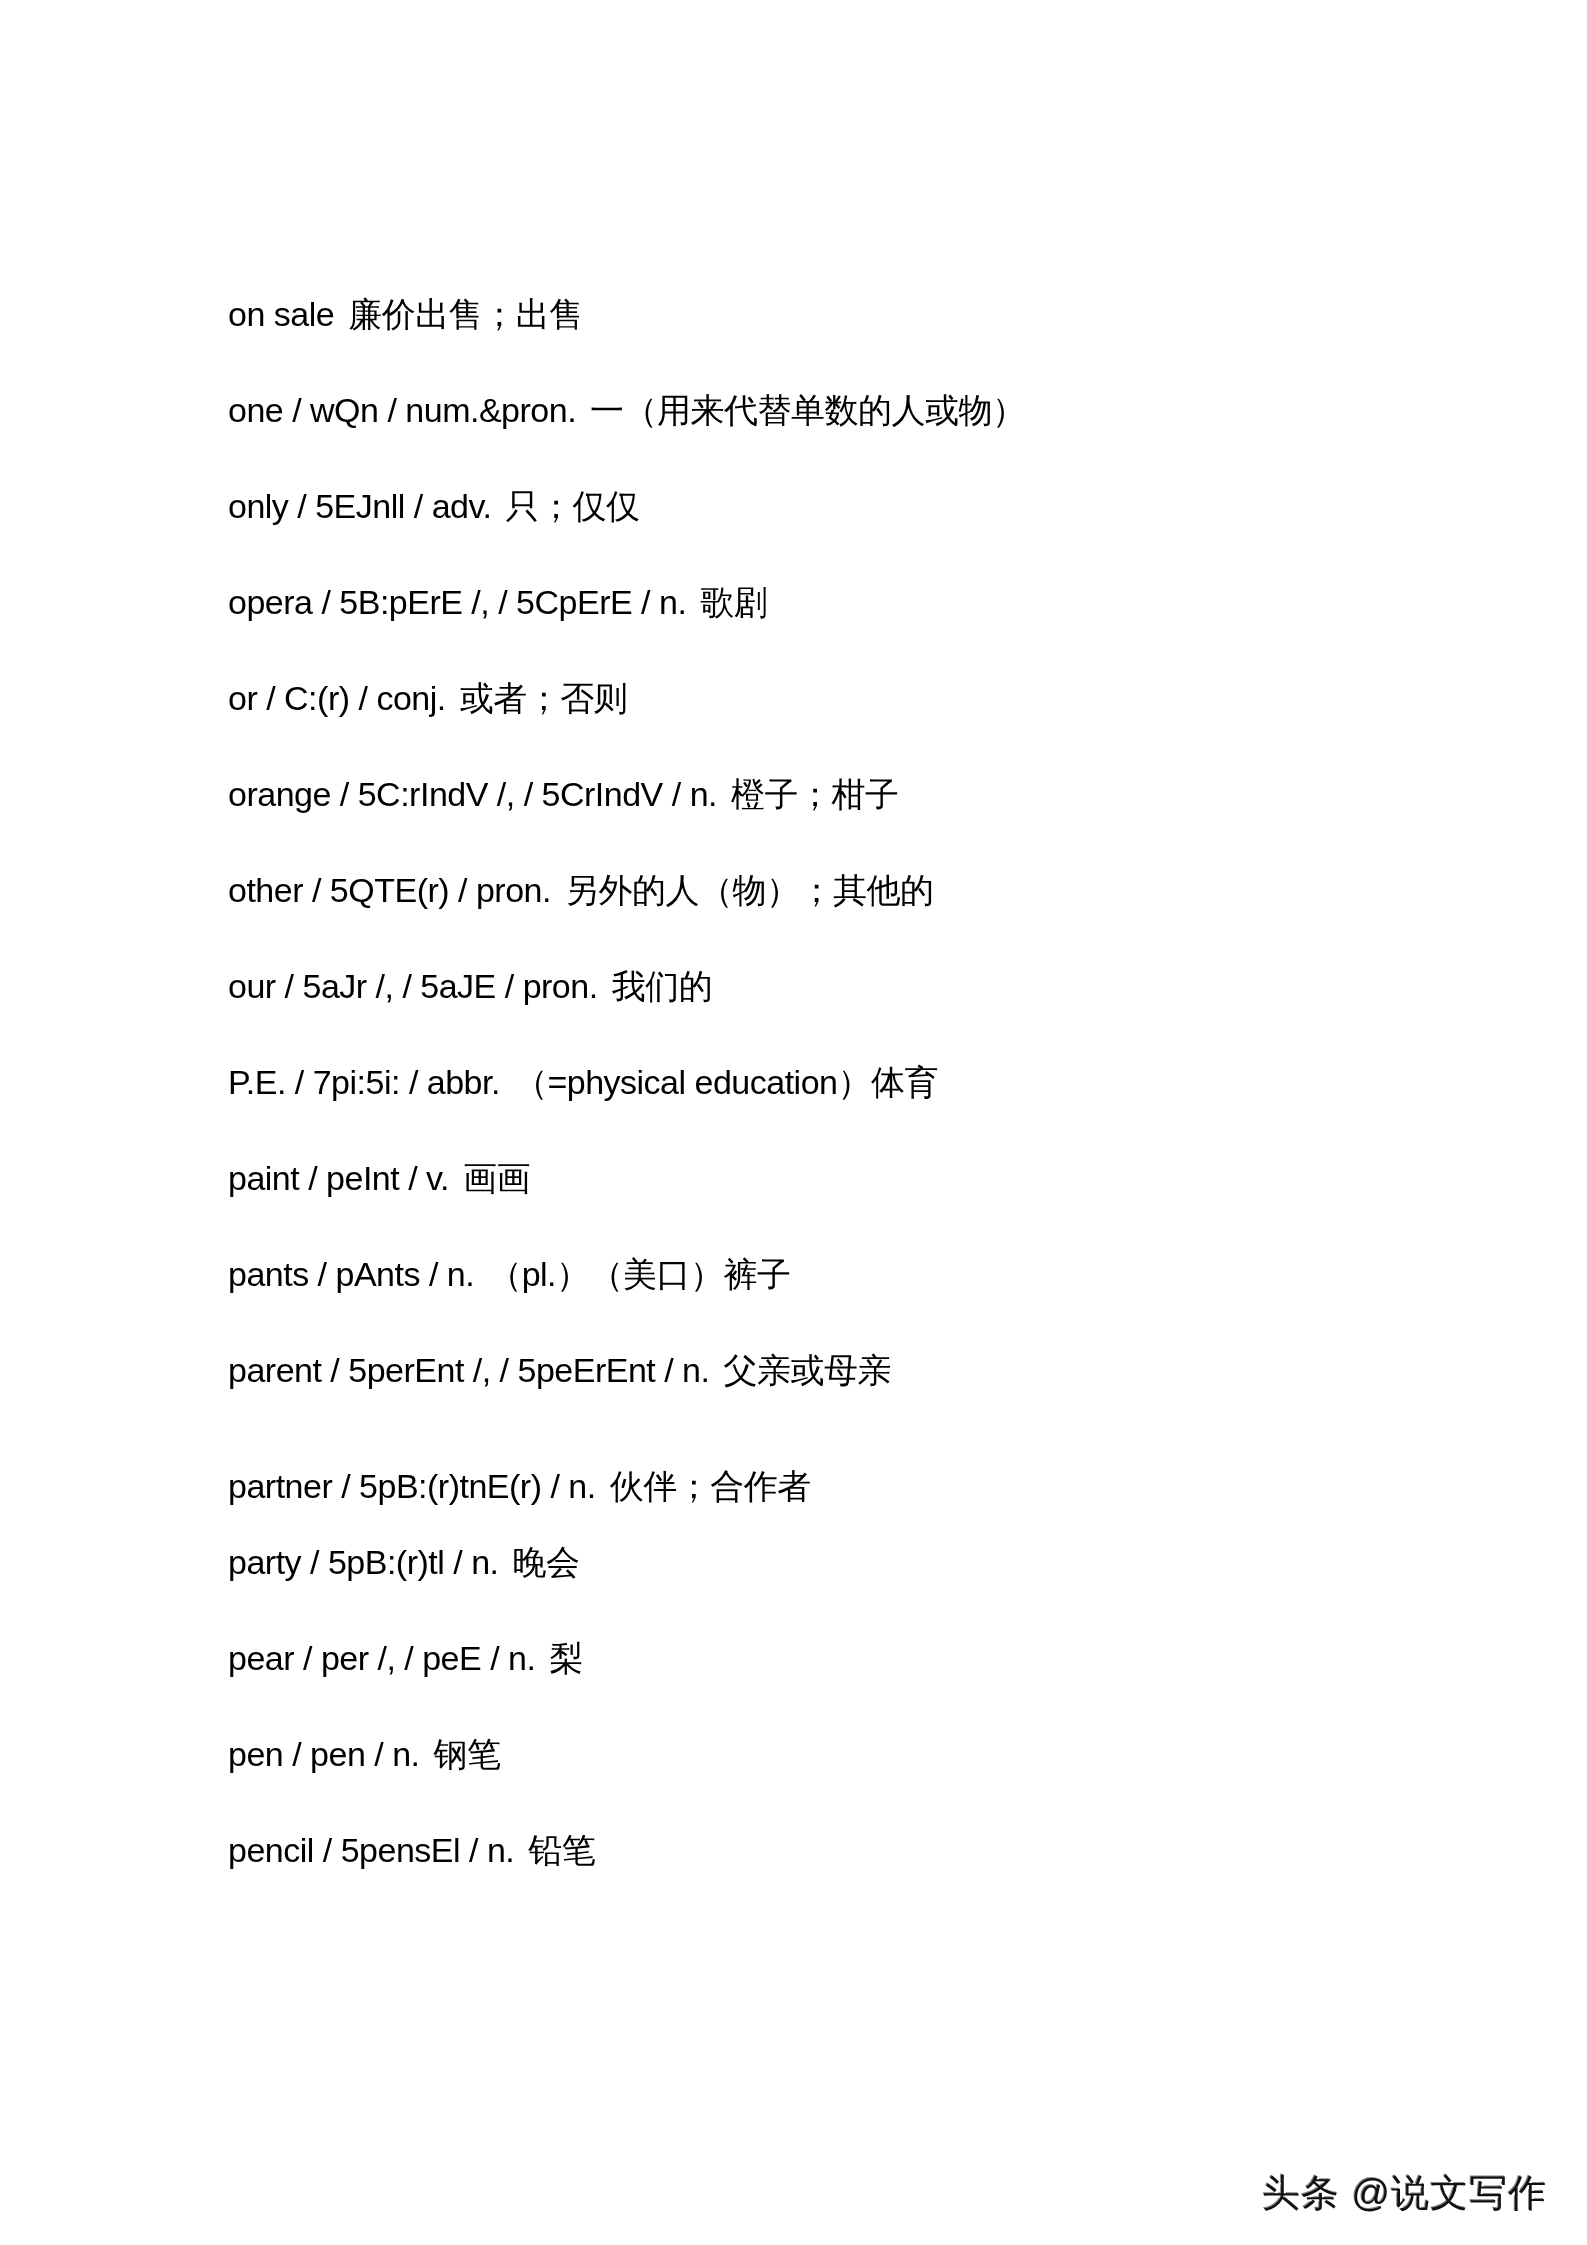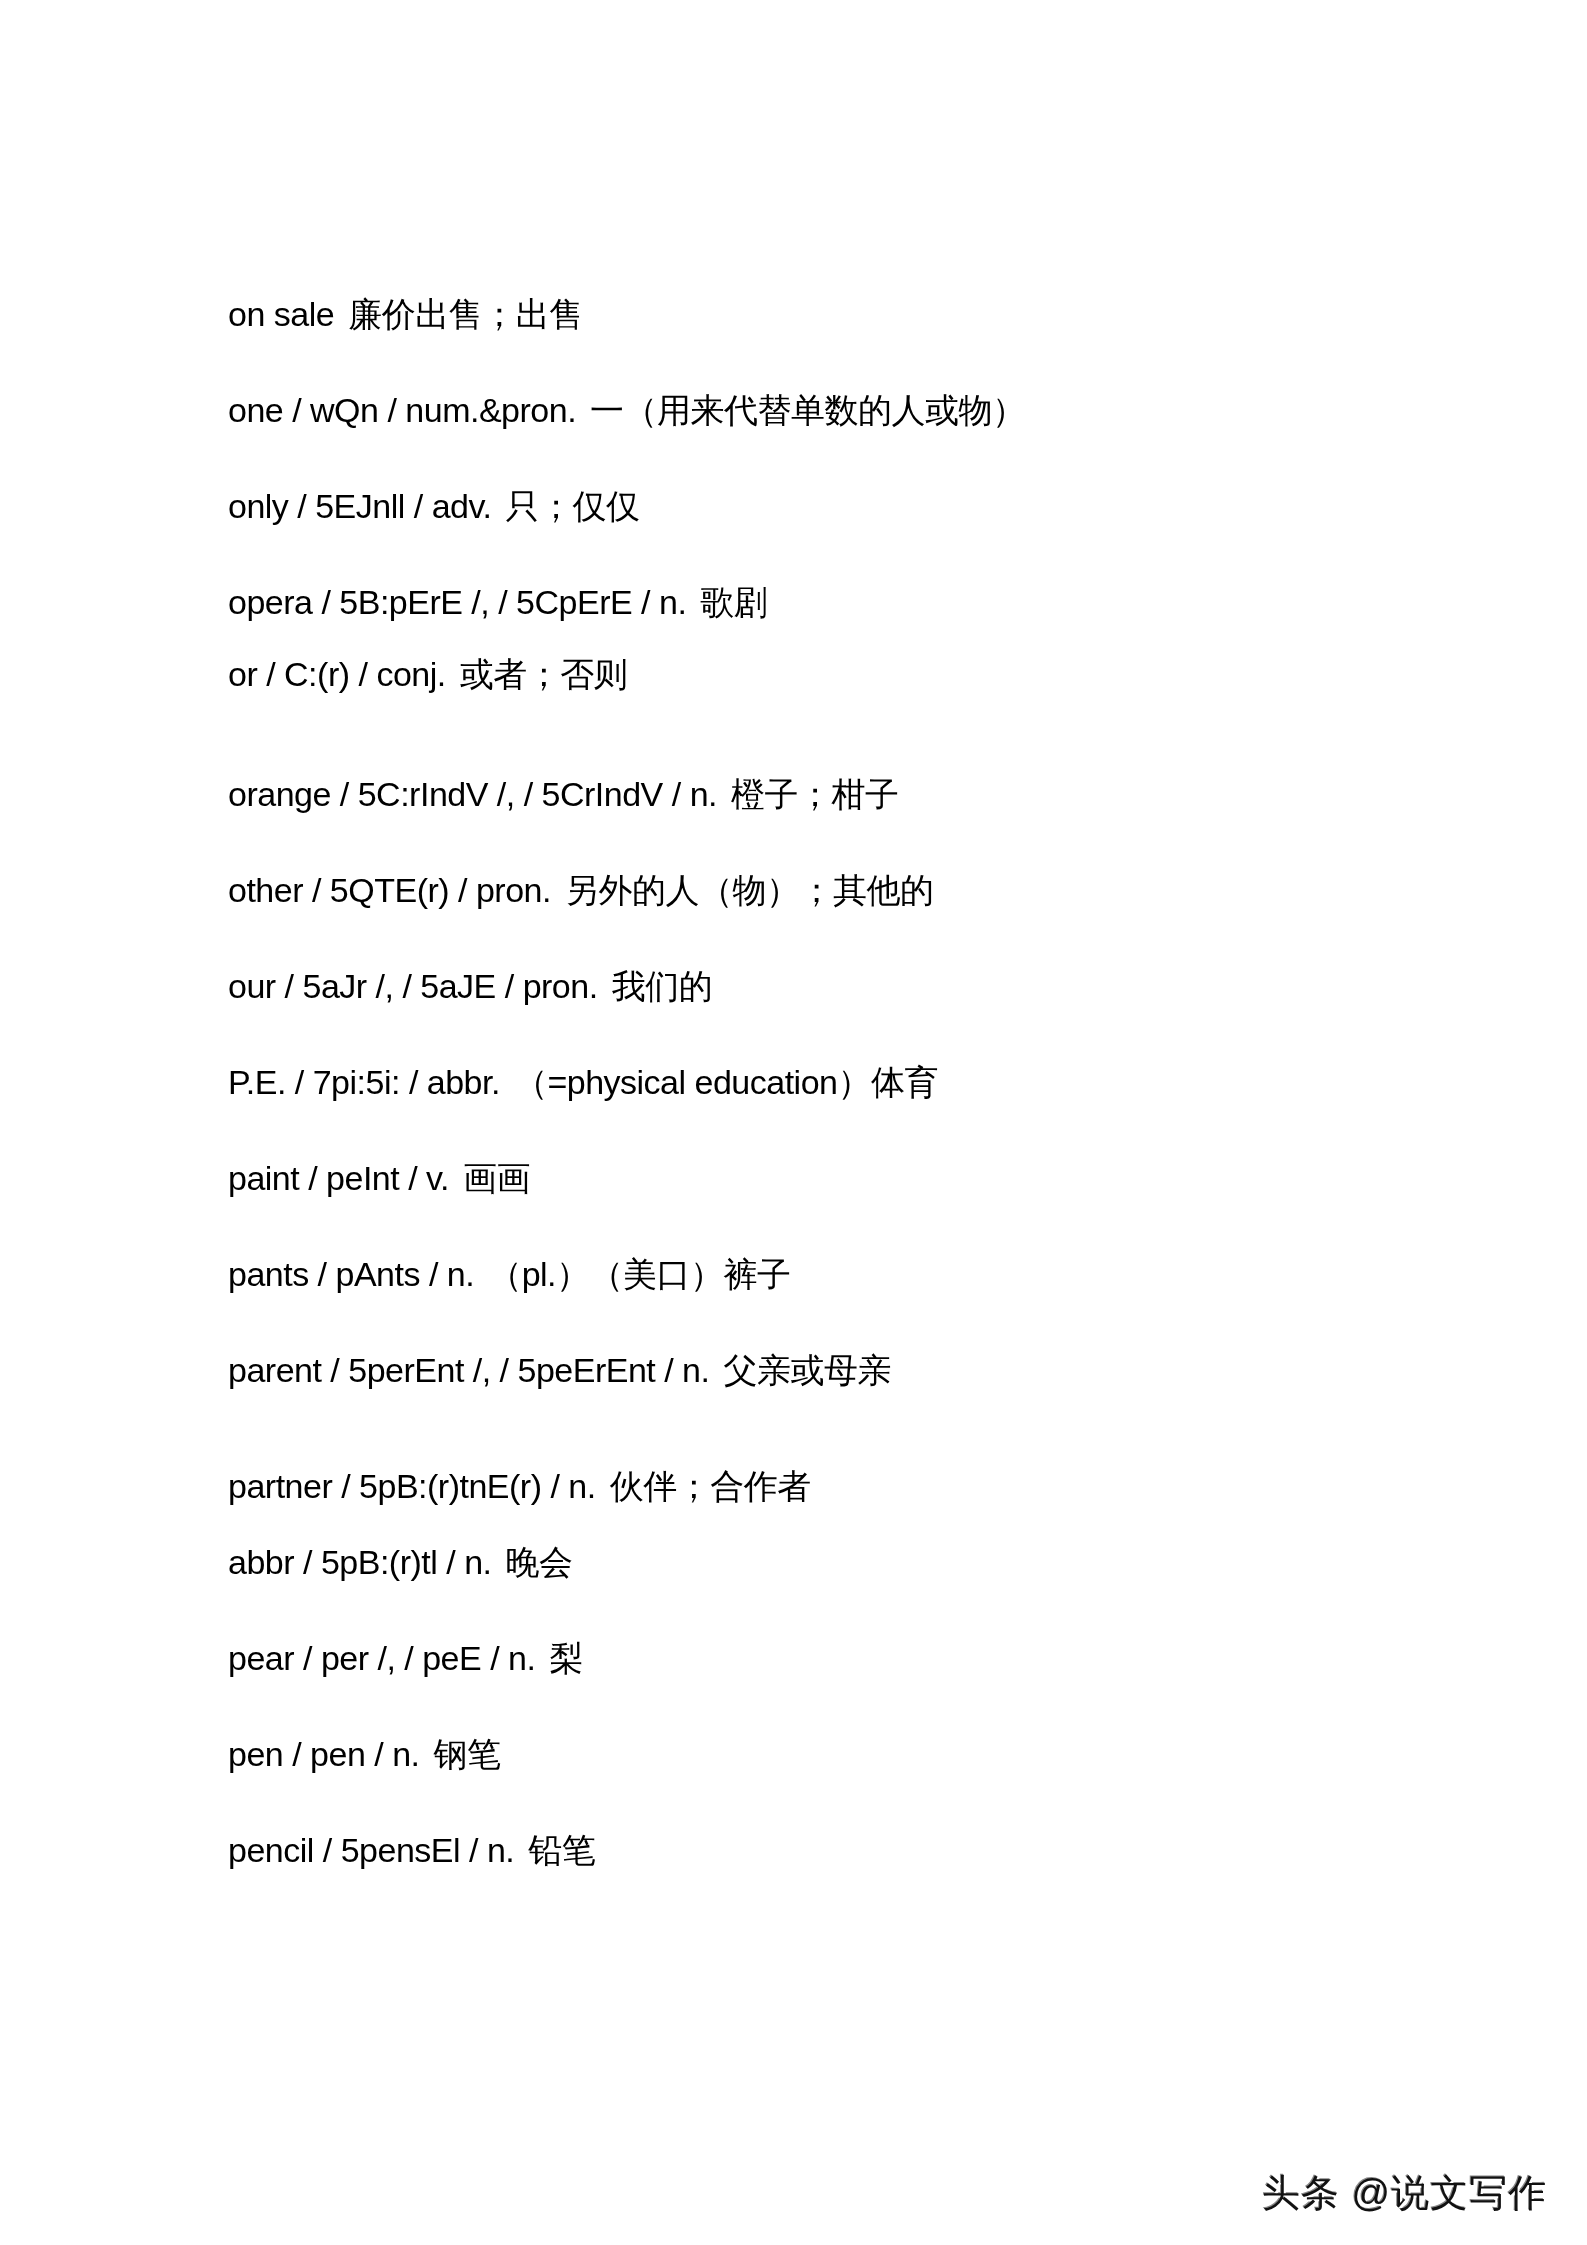--- a/index.html
+++ b/index.html
@@ -14,28 +14,28 @@
                text-shadow: 2px 2px 0 #ffffff, -1px -1px 0 #888; font-weight: normal; margin-top: 8px; }
 </style>
 </head>
 <body>
 
 <div class="page">
   <div class="entry" style="top:294px"><span>on sale</span><span class="cn">廉价出售；出售</span></div>
   <div class="entry" style="top:390px"><span>one / wQn / num.&amp;pron.</span><span class="cn">一（用来代替单数的人或物）</span></div>
   <div class="entry" style="top:486px"><span>only / 5EJnll / adv.</span><span class="cn">只；仅仅</span></div>
   <div class="entry" style="top:582px"><span>opera / 5B:pErE /, / 5CpErE / n.</span><span class="cn">歌剧</span></div>
-  <div class="entry" style="top:654px"><span>or / C:(r) / conj.</span><span class="cn">或者；否则</span></div>
+  <div class="entry" style="top:678px"><span>or / C:(r) / conj.</span><span class="cn">或者；否则</span></div>
   <div class="entry" style="top:774px"><span>orange / 5C:rIndV /, / 5CrIndV / n.</span><span class="cn">橙子；柑子</span></div>
   <div class="entry" style="top:870px"><span>other / 5QTE(r) / pron.</span><span class="cn">另外的人（物）；其他的</span></div>
   <div class="entry" style="top:966px"><span>our / 5aJr /, / 5aJE / pron.</span><span class="cn">我们的</span></div>
   <div class="entry" style="top:1062px"><span>P.E. / 7pi:5i: / abbr.</span><span class="cn">（=physical education）体育</span></div>
   <div class="entry" style="top:1158px"><span>paint / peInt / v.</span><span class="cn">画画</span></div>
   <div class="entry" style="top:1254px"><span>pants / pAnts / n.</span><span class="cn">（pl.）（美口）裤子</span></div>
   <div class="entry" style="top:1350px"><span>parent / 5perEnt /, / 5peErEnt / n.</span><span class="cn">父亲或母亲</span></div>
   <div class="entry" style="top:1466px"><span>partner / 5pB:(r)tnE(r) / n.</span><span class="cn">伙伴；合作者</span></div>
-  <div class="entry" style="top:1542px"><span>abbr / 5pB:(r)tl / n.</span><span class="cn">晚会</span></div>
+  <div class="entry" style="top:1542px"><span>party / 5pB:(r)tl / n.</span><span class="cn">晚会</span></div>
   <div class="entry" style="top:1638px"><span>pear / per /, / peE / n.</span><span class="cn">梨</span></div>
   <div class="entry" style="top:1734px"><span>pen / pen / n.</span><span class="cn">钢笔</span></div>
   <div class="entry" style="top:1830px"><span>pencil / 5pensEl / n.</span><span class="cn">铅笔</span></div>
 
   <div class="watermark">头条 @说文写作</div>
 </div>
 
 </body></html>

